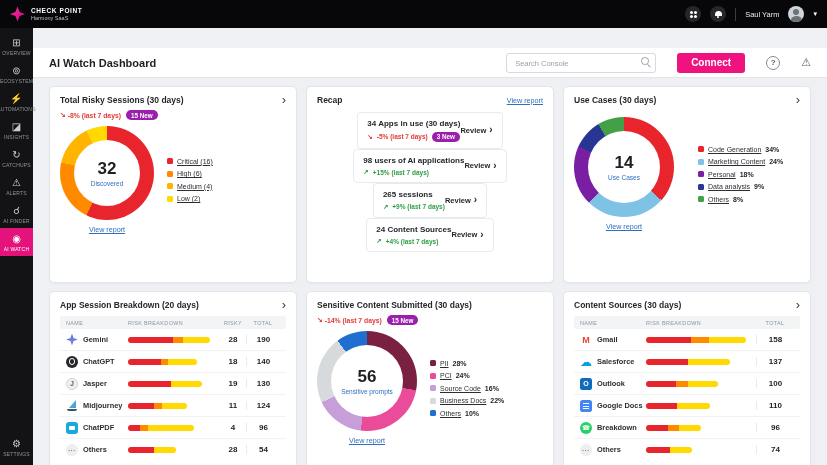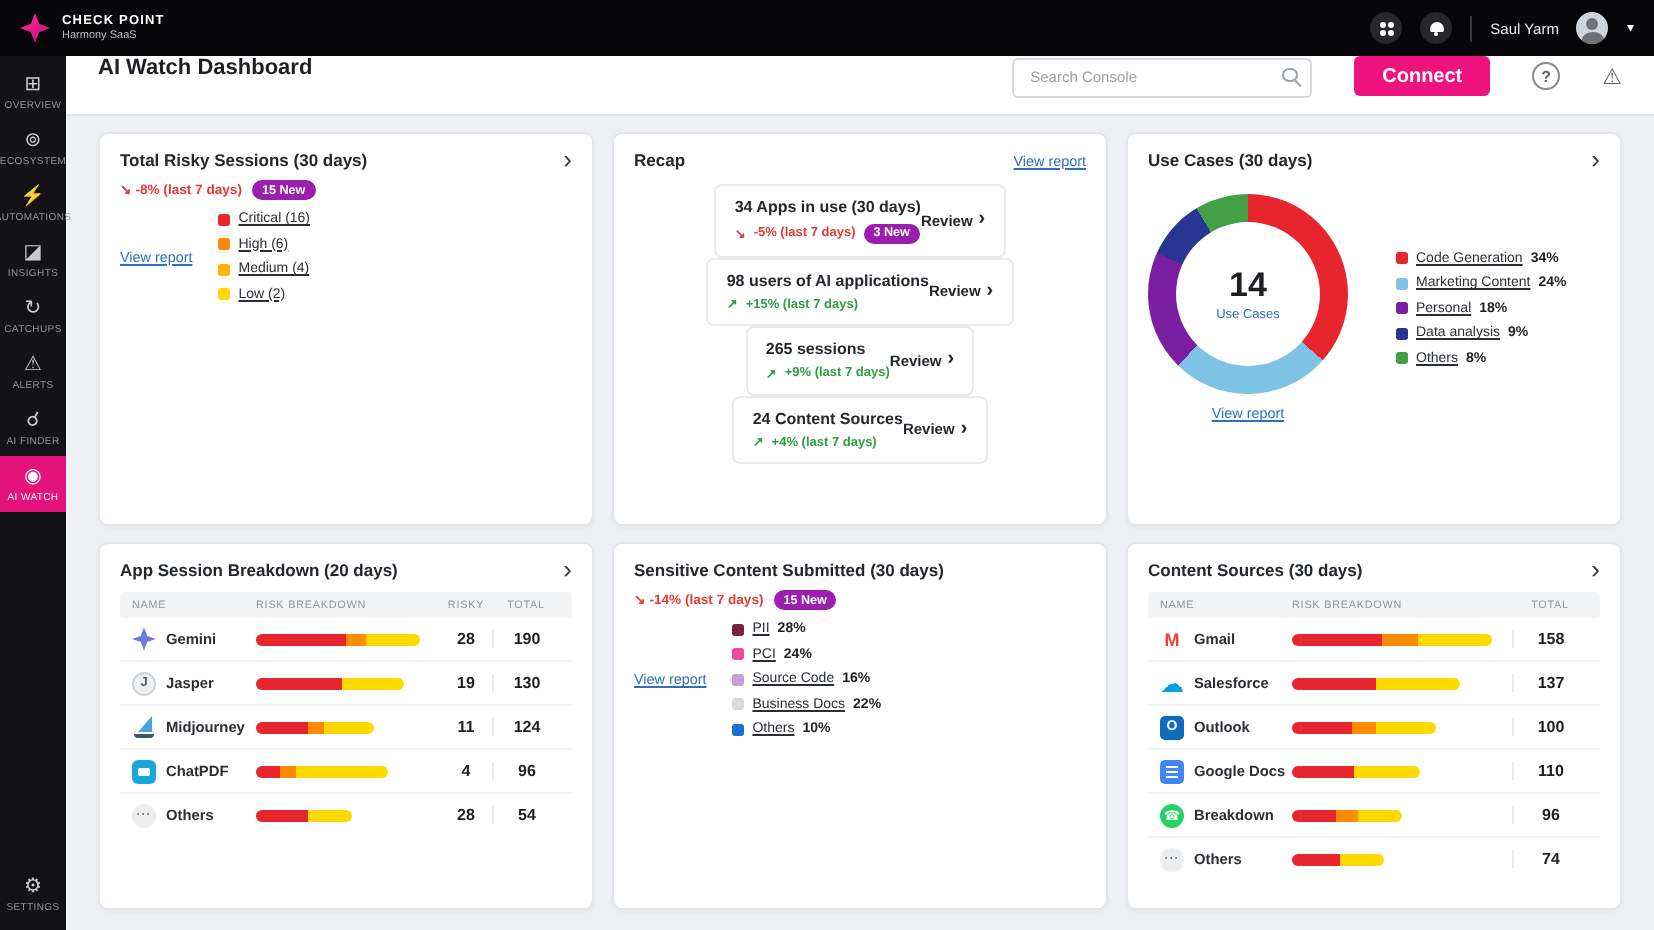--- a/index.html
+++ b/index.html
@@ -29,21 +29,21 @@
   .sidebar { position:absolute; top:28px; left:0; bottom:0; width:33px; background:#131316; display:flex; flex-direction:column; padding-top:4px; z-index:9; }
   .side-item { width:33px; padding:5px 1px 4px; display:flex; flex-direction:column; align-items:center; cursor:pointer; }
   .s-glyph { font-size:10px; line-height:11px; color:#c9cdd2; }
   .s-lbl { font-size:5px; color:#8f959b; margin-top:2px; letter-spacing:.2px; white-space:nowrap; }
   .side-item.active { background:#e4127b; }
   .side-item.active .s-glyph, .side-item.active .s-lbl { color:#fff; }
   .side-item.bottom { margin-top:auto; margin-bottom:4px; }
 
   
   .main { position:absolute; left:33px; top:28px; right:0; bottom:0; }
-  .page-header { height:30px; background:#fff; border-bottom:1px solid #e3e5e8; display:flex; align-items:flex-start; padding:0 16px; }
+  .page-header { height:30px; background:#fff; border-bottom:1px solid #e3e5e8; display:flex; align-items:center; padding:0 16px;margin-top:20px; }
   .page-header h1 { font-size:11px; font-weight:700; color:#1d1f22; }
   .ph-right { margin-left:auto; display:flex; align-items:center; gap:21px; }
   .search { position:relative; }
   .search input { width:150px; height:20px; border:1px solid #d7dadd; border-radius:3px; padding:0 20px 0 8px; font-size:7.5px; font-family:inherit; color:#3c4043; outline:none; }
   .search input::placeholder { color:#9aa2a9; }
   .mag { position:absolute; right:6px; top:5.5px; width:9px; height:9px; cursor:pointer; }
   .mag::before { content:""; position:absolute; width:5.5px; height:5.5px; border:1.2px solid #9aa2a9; border-radius:50%; }
   .mag::after { content:""; position:absolute; width:3.5px; height:1.2px; background:#9aa2a9; transform:rotate(45deg); right:-0.5px; bottom:0.5px; }
   .btn-connect { height:20px; padding:0 14px; background:#f0137f; color:#fff; border:none; border-radius:3px; font-size:10px; font-weight:700; font-family:inherit; cursor:pointer; }
   .help { width:14px; height:14px; border-radius:50%; border:1px solid #848b92; color:#5f6368; font-size:8px; font-weight:700; display:flex; align-items:center; justify-content:center; cursor:pointer; }
@@ -212,20 +212,26 @@
       </div>
       <div class="trend-row">
         <span class="trend down">
             <span>↘</span>
             <span>-8% (last 7 days)</span>
           </span>
         <span class="badge">15 New</span>
       </div>
       <div class="card-body">
         <div class="donut-col">
+          <div class="donut d92" style="background: conic-gradient(rgb(232, 37, 44) 0deg, rgb(232, 37, 44) 205.714deg, rgb(255, 138, 0) 205.714deg, rgb(255, 138, 0) 282.857deg, rgb(255, 180, 0) 282.857deg, rgb(255, 180, 0) 334.286deg, rgb(255, 217, 0) 334.286deg, rgb(255, 217, 0) 360deg);">
+            <div class="hole">
+              <div class="big">32</div>
+              <a class="center-link">Discovered</a>
+            </div>
+          </div>
           <a class="view-report">View report</a>
         </div>
         <div class="legend">
             <div class="legend-item">
               <span class="swatch" style="background: rgb(232, 37, 44);"></span>
               <span class="legend-label">Critical (16)</span>
             </div>
             <div class="legend-item">
               <span class="swatch" style="background: rgb(255, 138, 0);"></span>
               <span class="legend-label">High (6)</span>
@@ -376,20 +382,35 @@
               <span class="bar" style="width: 100%;">
                 <span style="background: rgb(232, 37, 44); width: 55%;"></span>
                 <span style="background: rgb(255, 138, 0); width: 12%;"></span>
                 <span style="background: rgb(255, 217, 0); width: 33%;"></span>
               </span>
             </span>
     <span class="cell-risky num">28</span>
     <span class="cell-total num">190</span>
   </div>
 
+  <div class="t-row app-grid">
+    <span class="cell-name">
+              <span class="ric icon-chatgpt"></span>
+              <span class="nm">ChatGPT</span>
+            </span>
+    <span class="cell-bar">
+              <span class="bar" style="width: 84%;">
+                <span style="background: rgb(232, 37, 44); width: 48%;"></span>
+                <span style="background: rgb(255, 138, 0); width: 10%;"></span>
+                <span style="background: rgb(255, 217, 0); width: 42%;"></span>
+              </span>
+            </span>
+    <span class="cell-risky num">18</span>
+    <span class="cell-total num">140</span>
+  </div>
 
   <div class="t-row app-grid">
     <span class="cell-name">
               <span class="ric icon-jasper">J</span>
               <span class="nm">Jasper</span>
             </span>
     <span class="cell-bar">
               <span class="bar" style="width: 90%;">
                 <span style="background: rgb(232, 37, 44); width: 58%;"></span>
                 <span style="background: rgb(255, 217, 0); width: 42%;"></span>
@@ -454,20 +475,26 @@
       </div>
       <div class="trend-row">
         <span class="trend down">
             <span>↘</span>
             <span>-14% (last 7 days)</span>
           </span>
         <span class="badge">15 New</span>
       </div>
       <div class="card-body">
         <div class="donut-col">
+          <div class="donut d96" style="background: conic-gradient(rgb(122, 32, 64) 0deg, rgb(122, 32, 64) 100.8deg, rgb(234, 76, 154) 100.8deg, rgb(234, 76, 154) 187.2deg, rgb(199, 159, 216) 187.2deg, rgb(199, 159, 216) 244.8deg, rgb(215, 218, 221) 244.8deg, rgb(215, 218, 221) 324deg, rgb(31, 111, 208) 324deg, rgb(31, 111, 208) 360deg);">
+            <div class="hole">
+              <div class="big">56</div>
+              <a class="center-link">Sensitive prompts</a>
+            </div>
+          </div>
           <a class="view-report">View report</a>
         </div>
         <div class="legend">
             <div class="legend-item">
               <span class="swatch" style="background: rgb(122, 32, 64);"></span>
               <span class="legend-label">PII</span>
               <span class="legend-pct">28%</span>
             </div>
             <div class="legend-item">
               <span class="swatch" style="background: rgb(234, 76, 154);"></span>

